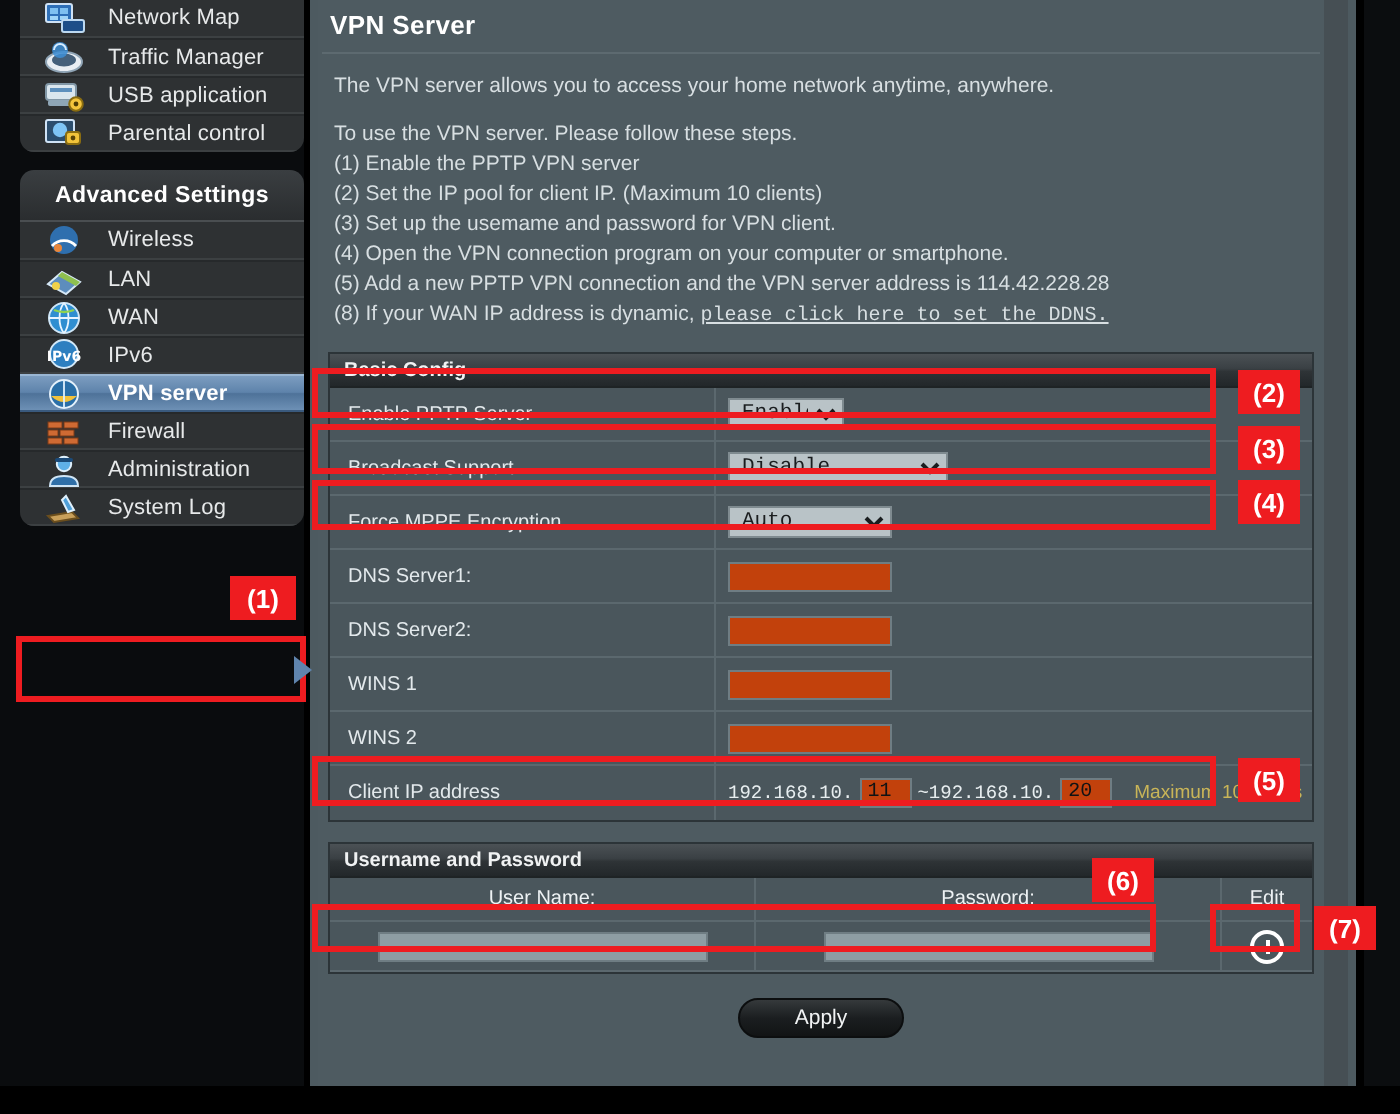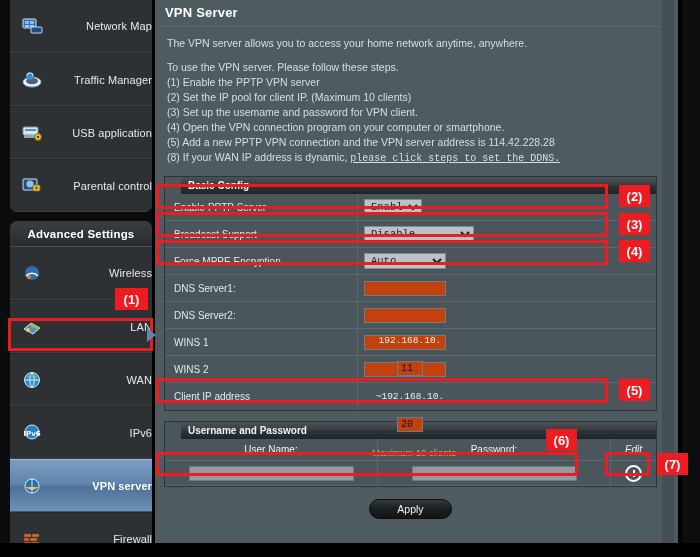--- a/index.html
+++ b/index.html
@@ -25,26 +25,25 @@
   .nav-group {
     width: 142px;
     background: #2e3133;
     border-radius: 7px;
     overflow: hidden;
   }
   .nav-group.top { margin-top: -14px; padding-top: 14px; }
   .nav-item {
     position: relative;
     display: flex; align-items: center;
-    height: 53px;
+    height: 19px;
     padding-left: 9px;
     border-bottom: 1px solid #3c4042;
     border-top: 1px solid #26292b;
     cursor: pointer;
-    justify-content: space-between;
   }
   .nav-item:first-child { border-top: none; }
   .nav-item .ico {
     width: 27px; height: 24px;
     margin-right: 8px;
     flex-shrink: 0;
     display: flex; align-items: center; justify-content: center;
   }
   .nav-item .lbl {
     font-size: 11px;
@@ -114,21 +113,20 @@
     margin: 10px 5px 0 5px;
     border: 1px solid #2c3438;
     background: #4a565c;
   }
   .card-head {
     height: 17px;
     background: linear-gradient(to bottom, #4b5155 0%, #3a4044 45%, #2e3336 55%, #22272a 100%);
     display: flex; align-items: center;
     padding-left: 7px;
     border-bottom: 1px solid #1e2325;
-    margin-left: 16px;
   }
   .card-head span { font-size: 10px; font-weight: bold; color: #f0f2f3; }
 
   .row {
     display: flex; align-items: center;
     height: 27px;
     border-bottom: 1px solid #5b686e;
   }
   .row:last-child { border-bottom: none; }
   .row .rlabel {
@@ -167,40 +165,40 @@
     border: 1px solid #6f7d83;
     height: 15px;
     font-family: "Liberation Mono", monospace;
     font-size: 10px;
     color: #101314;
     padding: 0 3px;
   }
   input.w-ip { width: 82px; }
   input.w-oct { width: 26px; }
 
-  .ipline { display: flex; align-items: center; gap: 15px; flex-direction: column; }
+  .ipline { display: flex; align-items: center; gap: 3px; }
   .ipline .iptxt {
     font-family: "Liberation Mono", monospace;
     font-size: 9.5px; color: #e8eef0;
   }
   .maxnote {
     font-size: 9.5px; color: #c9b558;
     margin-left: 8px;
   }
 
   
   .thead { display: flex; height: 22px; border-bottom: 1px solid #5b686e; }
   .th {
     display: flex; align-items: center; justify-content: center;
     font-size: 10px; color: #eef2f4;
     height: 100%;
   }
   .th.u { width: 213px; border-right: 1px solid #5b686e; }
   .th.p { width: 233px; border-right: 1px solid #5b686e; }
-  .th.e { flex: 1; font-style: italic; }
+  .th.e { flex: 1; }
 
   .trow { display: flex; height: 25px; align-items: center; border-bottom: 1px solid #5b686e;}
   .tc { display: flex; align-items: center; justify-content: center; height: 100%; }
   .tc.u { width: 213px; border-right: 1px solid #5b686e; }
   .tc.p { width: 233px; border-right: 1px solid #5b686e; }
   .tc.e { flex: 1; }
   .tc input {
     width: 165px; height: 15px;
     background: #8e9da3; border: 1px solid #6f7d83;
     font-size: 10px; color: #101314;
@@ -437,21 +435,21 @@
       <div class="desc">
         <p>The VPN server allows you to access your home network anytime, anywhere.</p>
         <p class="gap">To use the VPN server. Please follow these steps.</p>
         <p>(1) Enable the PPTP VPN server</p>
         <p>(2) Set the IP pool for client IP. (Maximum 10 clients)</p>
         <p>(3) Set up the usemame and password for VPN client.</p>
         <p>(4) Open the VPN connection program on your computer or smartphone.</p>
         <p>(5) Add a new PPTP VPN connection and the VPN server address is 114.42.228.28</p>
         <p>
           <span>(8) If your WAN IP address is dynamic,</span>
-          <span class="ddns-link">please click steps to set the DDNS.</span>
+          <span class="ddns-link">please click here to set the DDNS.</span>
         </p>
       </div>
 
       <div class="card">
         <div class="card-head">
           <span>Basic Config</span>
         </div>
 
         <div class="row">
           <div class="rlabel">Enable PPTP Server</div>

